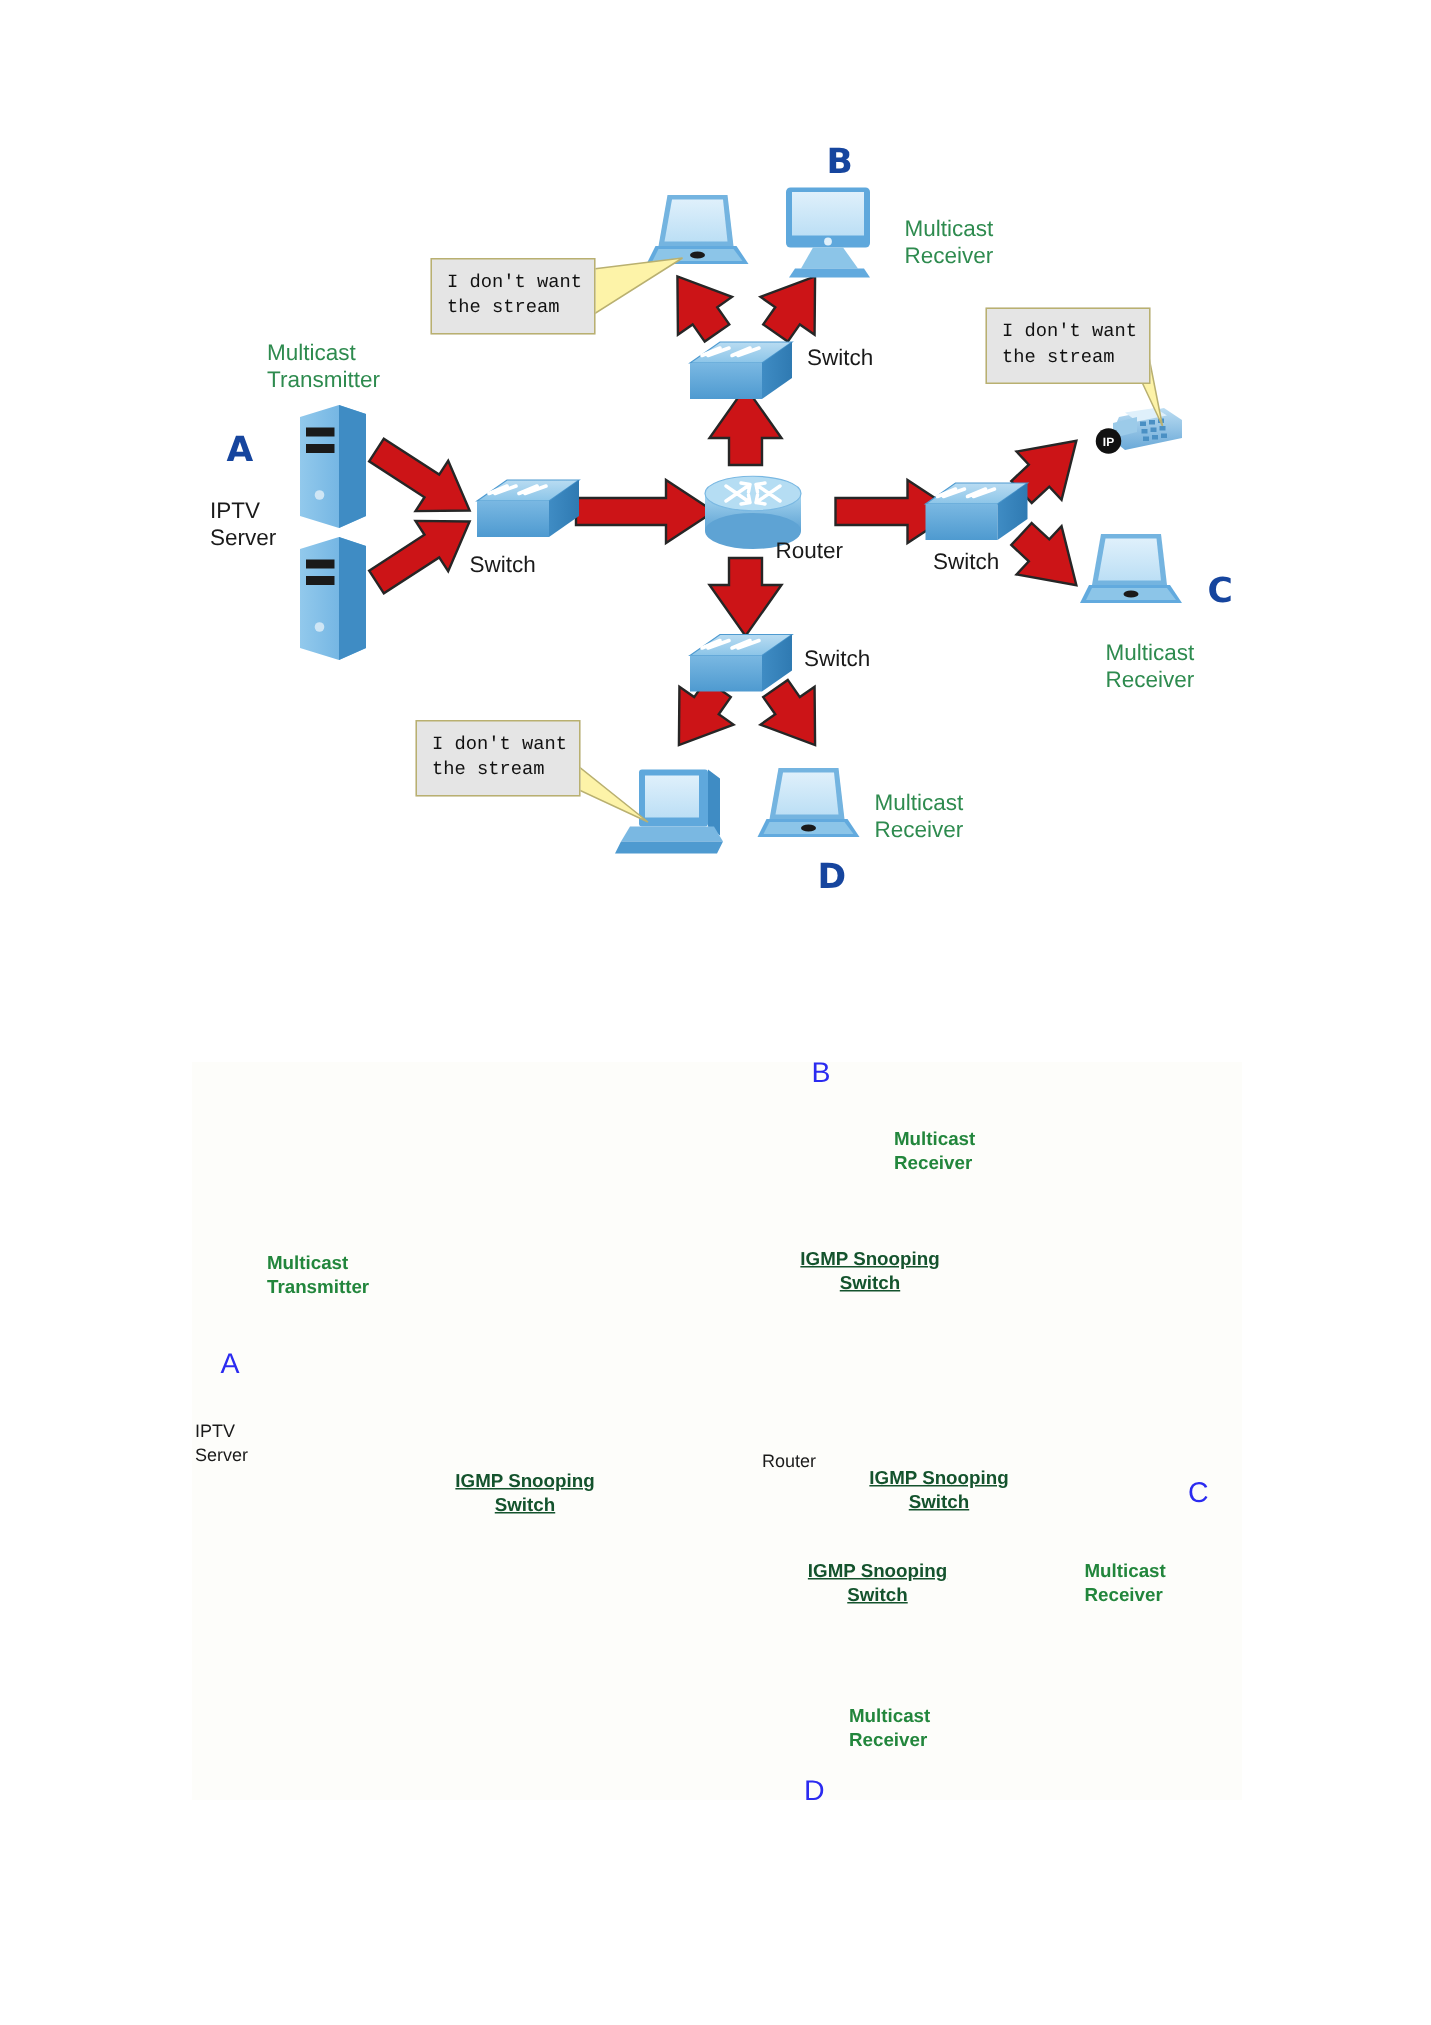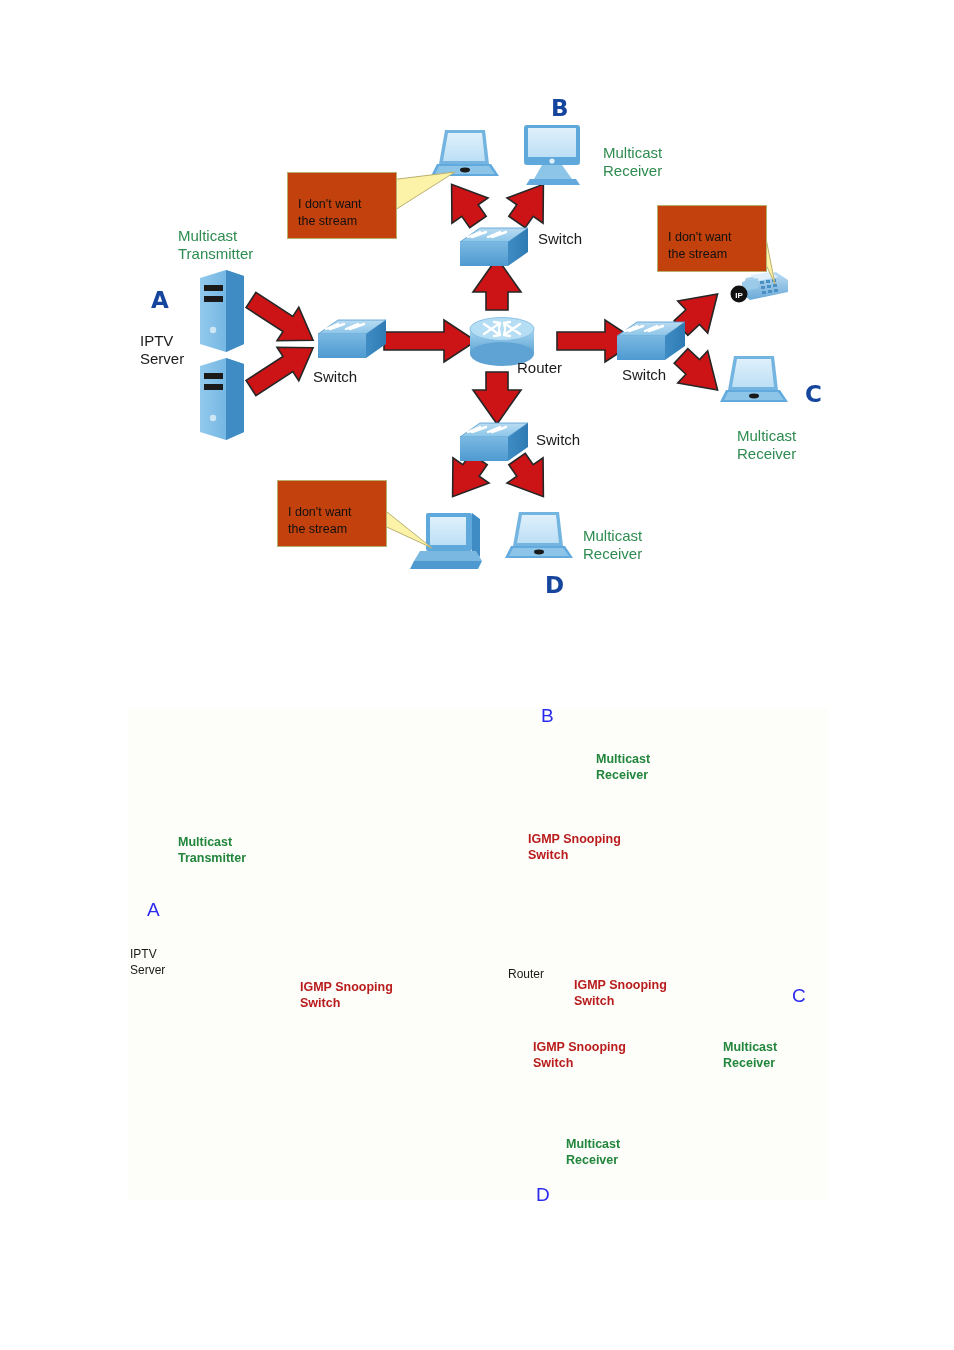--- a/index.html
+++ b/index.html
@@ -42,49 +42,51 @@
     font-weight: bold;
     font-family: "DejaVu Sans", sans-serif;
   }
   .lbl-letter-thin {
     color: #2b2bf0;
     font-size: 19px;
     font-weight: normal;
     font-family: "Liberation Sans", sans-serif;
   }
   .lbl-igmp {
-    color: #b91c1c;
+    color: #14532d;
     font-size: 12.5px;
     font-weight: bold;
+    text-align: center;
     line-height: 1.25;
+    text-decoration: underline;
   }
   .lbl-green-sm {
     color: #22863c;
     font-size: 12.5px;
     font-weight: bold;
     text-align: left;
     line-height: 1.25;
   }
   .lbl-black-sm2 {
     color: #1a1a1a;
     font-size: 12px;
     text-align: left;
     line-height: 1.3;
   }
 
   
   .callout {
     position: absolute;
-    background: #c2410c;
+    background: #e5e5e5;
     border: 1px solid #b9b070;
     color: #111111;
-    font-family: Liberation Sans, sans-serif;
+    font-family: Liberation Mono, monospace;
     font-size: 12.5px;
     line-height: 1.35;
-    padding: 23px 9px 8px 10px;
+    padding: 7px 9px 8px 10px;
     box-sizing: border-box;
     white-space: pre;
     z-index: 5;
   }
 
   .diagram2-bg {
     position: absolute;
     background: #fdfdfa;
   }
 

